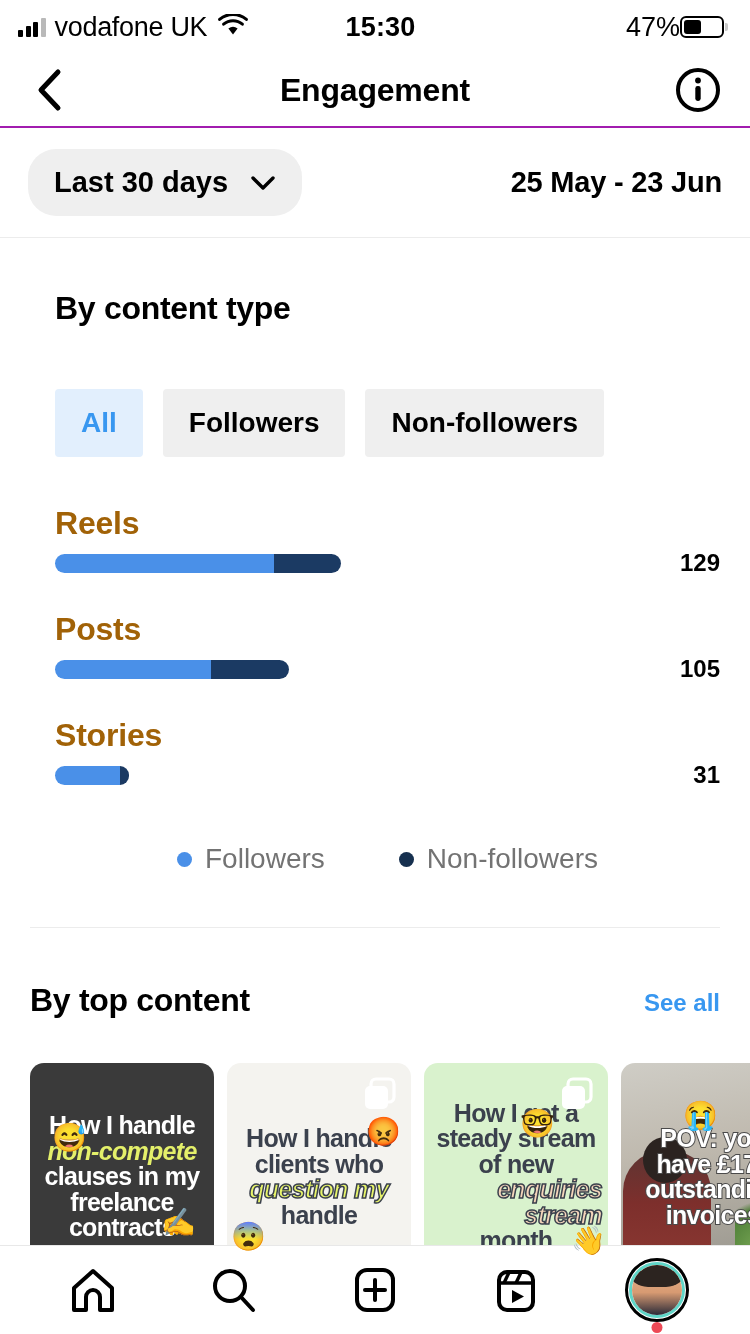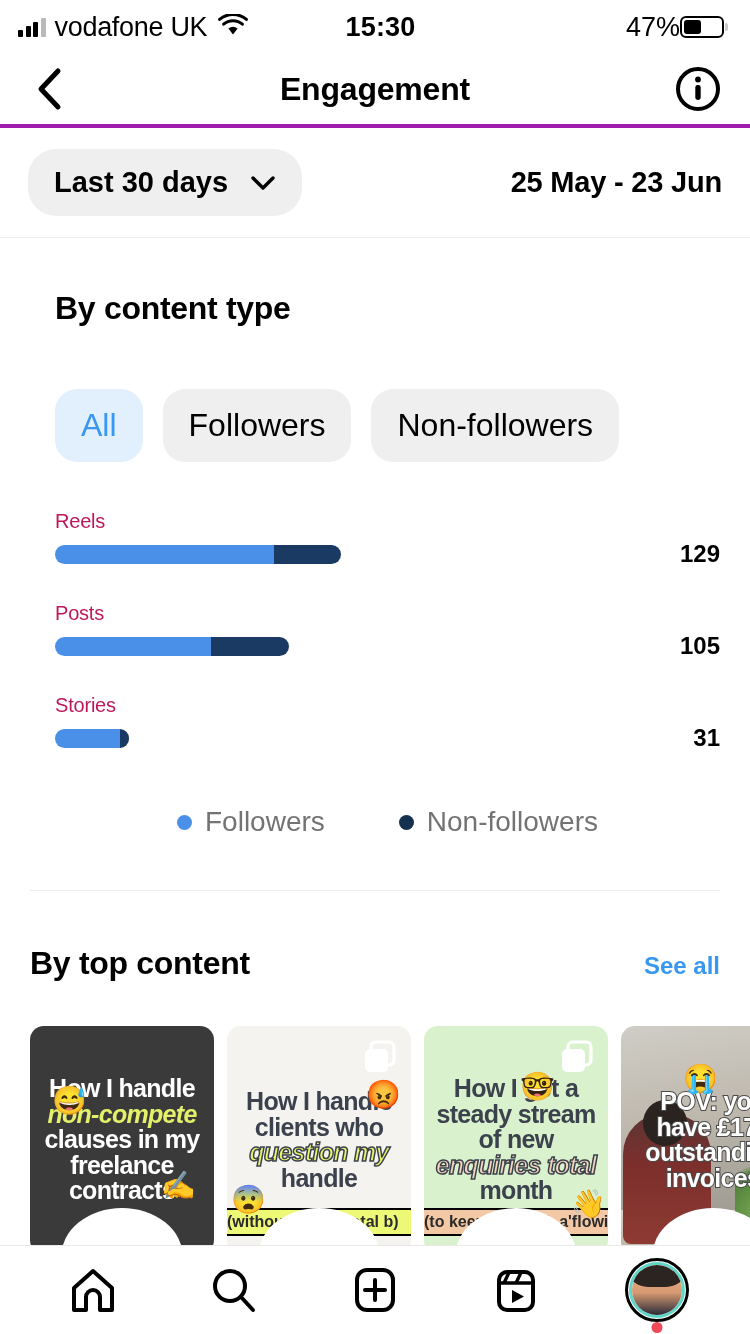--- a/index.html
+++ b/index.html
@@ -40,21 +40,21 @@
   .batt::after{
     content:""; position:absolute; right:-6px; top:50%; transform:translateY(-50%);
     width:3px; height:8px; background:#c9c9c9; border-radius:0 2px 2px 0;
   }
   .batt-fill{ height:100%; background:#000; border-radius:3px; width:47%; }
 
   
   .navbar{
     height:74px; display:flex; align-items:center;
     padding:0 28px; position:relative;
-    border-bottom:4px solid #a21caf;
+    border-bottom:2px solid #a21caf;
   }
   .back-btn{
     width:44px; height:44px; display:flex; align-items:center; justify-content:center;
     cursor:pointer; background:none; border:none;
   }
   .nav-title{
     position:absolute; left:0; right:0; text-align:center;
     font-size:32px; font-weight:700; letter-spacing:-0.2px;
     pointer-events:none;
   }
@@ -79,32 +79,32 @@
 
   
   .section-title{
     font-size:32px; font-weight:700; letter-spacing:-0.3px;
   }
   .block{ padding:0 30px;margin-left:25px; }
   .by-content-head{ padding-top:52px; }
 
   .chips{ display:flex; gap:20px; margin-top:62px; }
   .chip{
-    border:none; border-radius:22px; padding:18px 26px;
-    font-size:32px; font-weight:400; cursor:pointer;
+    border:none; border-radius:4px; padding:18px 26px;
+    font-size:28px; font-weight:700; cursor:pointer;
     background:#efefef; color:#000;
     font-family:"Liberation Sans", sans-serif;
   }
   .chip.active{ background:#e2effd; color:#3897f0; }
 
   
   .bars{ margin-top:48px; }
   .bar-row{ margin-bottom:38px; position:relative; }
   .bar-row:last-child{ margin-bottom:0; }
-  .bar-label{ font-size:20px; color:#be185d; margin-bottom:12px; letter-spacing:-0.2px; }
+  .bar-label{ font-size:32px; color:#a16207; margin-bottom:12px; letter-spacing:-0.2px;font-weight:bold; }
   .bar-track{ display:flex; height:19px; align-items:center; }
   .seg{ height:19px; }
   .seg.followers{ background:#4a90e8; border-radius:10px 0 0 10px; }
   .seg.nonfollowers{ background:#1b3a63; border-radius:0 10px 10px 0; }
   .bar-value{
     position:absolute; right:0; bottom:-4px;
     font-size:24px; font-weight:700;
   }
 
   
@@ -380,21 +380,21 @@
 
   <div class="card card3">
     <svg class="multi-icon" viewBox="0 0 34 34">
       <rect x="8" y="2" width="23" height="23" rx="5" fill="none" stroke="#fff" stroke-width="3.2"></rect>
       <rect x="2" y="9" width="23" height="23" rx="5" fill="#fff"></rect>
     </svg>
     <div class="card-inner">
       <div class="card-cap">How I get a</div>
       <div class="card-cap">steady stream</div>
       <div class="card-cap">of new</div>
-      <div class="card-cap hl">enquiries total</div>
+      <div class="card-cap hl">enquiries stream</div>
       <div class="card-cap">month</div>
     </div>
     <span class="emoji" style="left:96px; top:44px;">🤓</span>
     <span class="emoji" style="right:2px; bottom:34px;">👋</span>
     <div class="stripe">(to keep the cash a'flowing)</div>
     <div class="count-bubble"></div>
   </div>
 
   <div class="card card4">
     <div class="photo-desk"></div>

